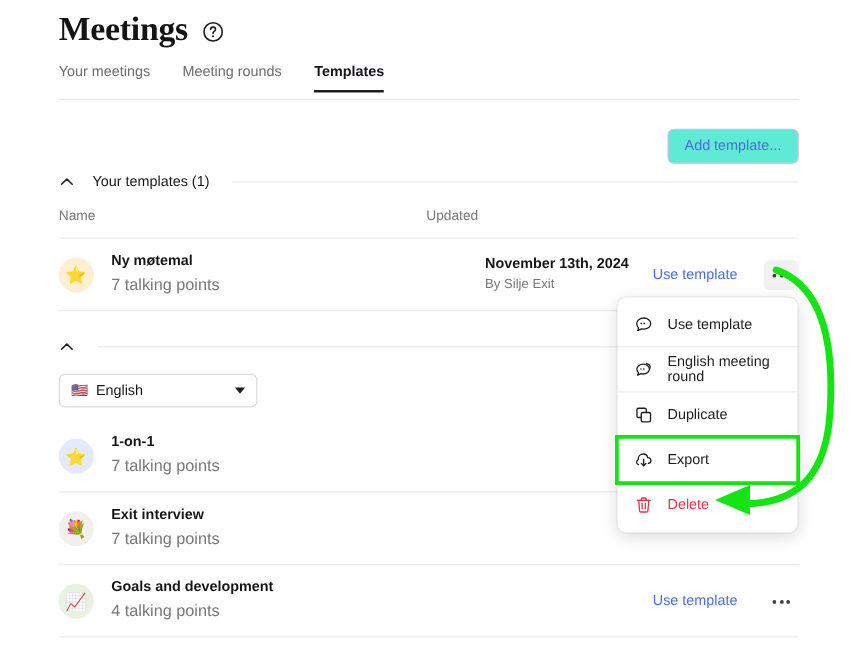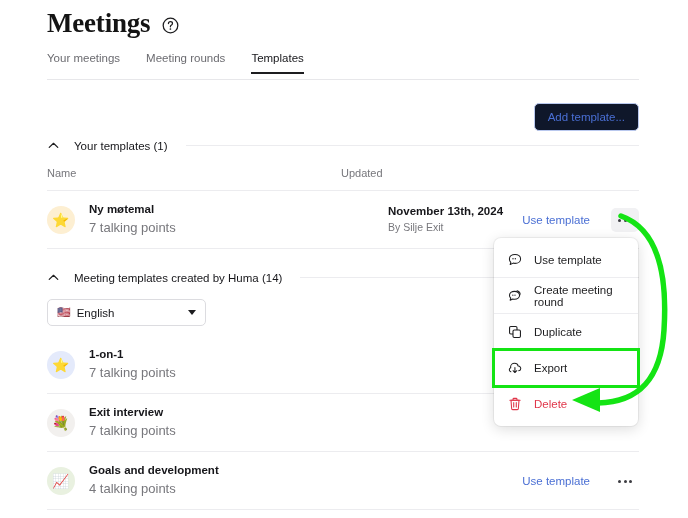--- a/index.html
+++ b/index.html
@@ -16,27 +16,27 @@
   .page-head { position: absolute; left: 47px; top: 8px; display: flex; align-items: center; gap: 12px; }
   .page-title {
     font-family: "Liberation Serif", serif;
     font-weight: 700; font-size: 27px; letter-spacing: -0.2px; color: #141414;
   }
   .help-icon { width: 17px; height: 17px; display: block; margin-top: 4px; }
 
   
   .tabs { position: absolute; left: 47px; top: 52px; display: flex; gap: 26px; }
   .tab { font-size: 11.5px; color: #6b6b70; padding-bottom: 10px; cursor: pointer; white-space: nowrap; }
-  .tab.active { color: #16161a; font-weight: 400; box-shadow: inset 0 -2px 0 0 #1d1d1f; text-align: center; }
+  .tab.active { color: #16161a; font-weight: 700; box-shadow: inset 0 -2px 0 0 #1d1d1f; text-align: center; }
   .tabs-rule { position: absolute; left: 47px; top: 79px; width: 592px; height: 1px; background: #e7e7ea; }
 
   
   .add-btn {
     position: absolute; right: 49px; top: 103px;
-    border: 1px solid #b9c8ee; background: #0f172a; color: #4a6fd4;
+    border: 1px solid #b9c8ee; background: #5eead4; color: #4a6fd4;
     font-size: 11.5px; font-family: inherit;
     padding: 7px 13px; border-radius: 5px; cursor: pointer; white-space: nowrap;
   }
 
   
   .section-head { position: absolute; left: 47px; display: flex; align-items: center; gap: 14px; width: 592px; }
   .chev { width: 13px; height: 13px; flex: none; }
   .section-title { font-size: 11.5px; font-weight: 400; color: #16161a; white-space: nowrap; }
   .section-rule { flex: 1; height: 1px; background: #ececef; margin-left: 4px; }
 
@@ -153,21 +153,20 @@
         <i></i>
         <i></i>
     </div>
   </div>
   <div class="row-rule" style="top:248px;"></div>
 
   <div class="section-head" style="top:271px;">
     <svg class="chev" viewBox="0 0 14 14">
       <path d="M2.4 9L7 4.6 11.6 9" fill="none" stroke="#1d1d1f" stroke-width="1.3" stroke-linecap="round" stroke-linejoin="round"></path>
     </svg>
-    <span class="section-title">Meeting templates created by Huma (14)</span>
     <span class="section-rule"></span>
   </div>
 
   <div class="lang-select">
     <span class="lang-flag">🇺🇸</span>
     <span class="lang-label">English</span>
     <span class="lang-caret"></span>
   </div>
 
   <div class="tmpl-row" style="top:337px;">
@@ -220,21 +219,21 @@
       <span>Use template</span>
     </div>
 
     <div class="menu-item">
       <svg width="16" height="16" viewBox="0 0 20 20">
         <path d="M12.6 3.4c2.6.9 4.2 3 3.6 5-.3 1-1.1 1.8-2.1 2.3" fill="none" stroke="#1d1d1f" stroke-width="1.3" stroke-linecap="round"></path>
         <path d="M9.4 4.2c3.6 0 6.3 2.2 6.3 4.9 0 2.7-2.7 4.9-6.3 4.9-.7 0-1.4-.1-2.1-.3l-3.4 1.5.8-2.4c-1-1-1.6-2.3-1.6-3.7 0-2.7 2.7-4.9 6.3-4.9z" fill="#fff" stroke="#1d1d1f" stroke-width="1.3" stroke-linejoin="round"></path>
         <circle cx="7.3" cy="9" r=".8" fill="#1d1d1f"></circle>
         <circle cx="10" cy="9" r=".8" fill="#1d1d1f"></circle>
       </svg>
-      <span>Create meeting round</span>
+      <span>English meeting round</span>
     </div>
 
 
     <div class="menu-item">
       <svg width="16" height="16" viewBox="0 0 20 20">
         <rect x="3.2" y="3.2" width="9.3" height="9.3" rx="1.6" fill="none" stroke="#1d1d1f" stroke-width="1.35"></rect>
         <rect x="7.5" y="7.5" width="9.3" height="9.3" rx="1.6" fill="#fff" stroke="#1d1d1f" stroke-width="1.35"></rect>
       </svg>
       <span>Duplicate</span>
     </div>

